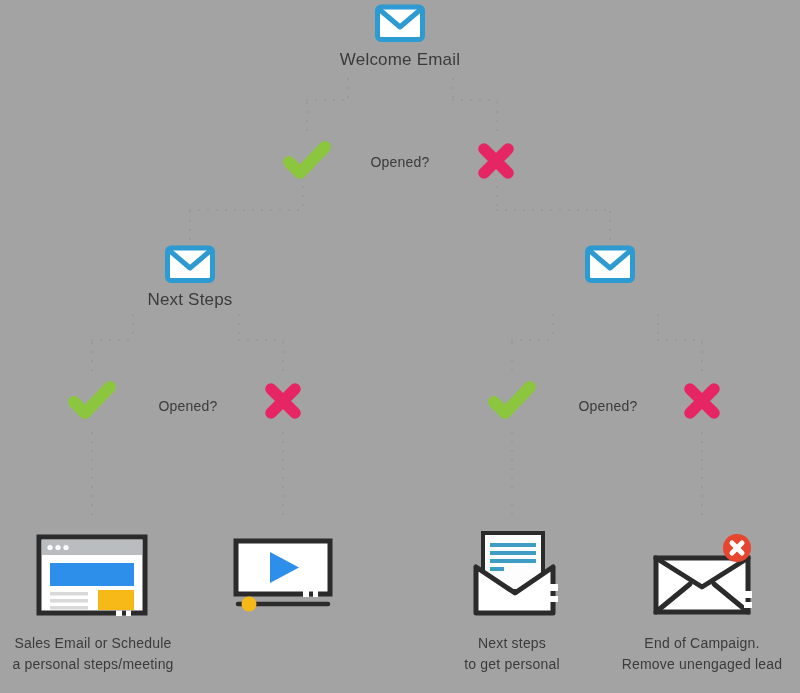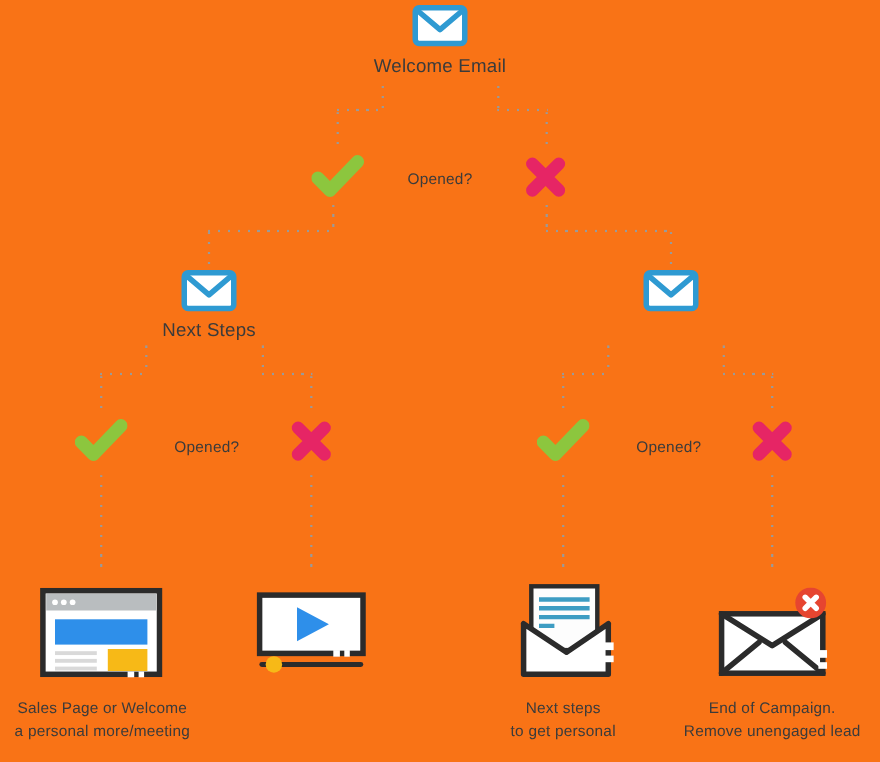--- a/index.html
+++ b/index.html
@@ -2,21 +2,21 @@
 <html style="--blue: #2e9ad2; --green: #8cc63e; --pink: #e62565; --dark: #2b2b2b; --dot: #9a9a9a; --text: #3b3b3b; --banner: #2e8fea; --yellow: #f7b917; --graybar: #b9bdbf; --lightline: #d9d9d9; --letterline: #3e9dc3; --badge: #e64530;"><head>
 <meta charset="utf-8">
 <style>
   :root{
     --blue:#2e9ad2; --green:#8cc63e; --pink:#e62565; --dark:#2b2b2b;
     --dot:#9a9a9a; --text:#3b3b3b; --banner:#2e8fea; --yellow:#f7b917;
     --graybar:#b9bdbf; --lightline:#d9d9d9; --letterline:#3e9dc3; --badge:#e64530;
   }
   *{box-sizing:border-box}
   body{margin:0;background:#fff}
-  .canvas{position:relative;width:800px;height:693px;background:#f97316;overflow:hidden;
+  .canvas{position:relative;width:800px;height:693px;background:#a3a3a3;overflow:hidden;
           font-family:"Liberation Sans",sans-serif;color:var(--text)}
   .abs{position:absolute}
   .lbl{position:absolute;text-align:center;font-size:14px;line-height:21px;
        letter-spacing:.2px;white-space:nowrap}
   .lg{font-size:17px}
   .dot-h{position:absolute;height:2px;
          background-image:repeating-linear-gradient(to right,var(--dot) 0 2px,transparent 2px 9px)}
   .dot-v{position:absolute;width:2px;
          background-image:repeating-linear-gradient(to bottom,var(--dot) 0 2px,transparent 2px 9px)}
   svg{display:block}
@@ -153,22 +153,22 @@
     <rect x="4" y="24" width="92" height="54" class="fw c-dark" stroke-width="5"></rect>
     <path d="M4 24 L50 53 L96 24" class="fn c-dark st" stroke-width="5"></path>
     <path d="M4 78 L38 50 M96 78 L62 50" class="fn c-dark st" stroke-width="5"></path>
     <rect x="92" y="57" width="8" height="7" fill="#fff"></rect>
     <rect x="92" y="68" width="8" height="6" fill="#fff"></rect>
     <circle cx="85" cy="14" r="14" class="f-badge"></circle>
     <path d="M80 9 L90 19 M90 9 L80 19" stroke="#fff" class="fn st" stroke-width="5"></path>
   </svg>
 
   <div class="lbl" style="left:1px;top:633px;width:184px">
-    <div>Sales Page or Welcome</div>
-    <div>a personal more/meeting</div>
+    <div>Sales Email or Schedule</div>
+    <div>a personal steps/meeting</div>
   </div>
   <div class="lbl" style="left:203px;top:633px;width:160px">
   </div>
   <div class="lbl" style="left:432px;top:633px;width:160px">
     <div>Next steps</div>
     <div>to get personal</div>
   </div>
   <div class="lbl" style="left:600px;top:633px;width:204px">
     <div>End of Campaign.</div>
     <div>Remove unengaged lead</div>

